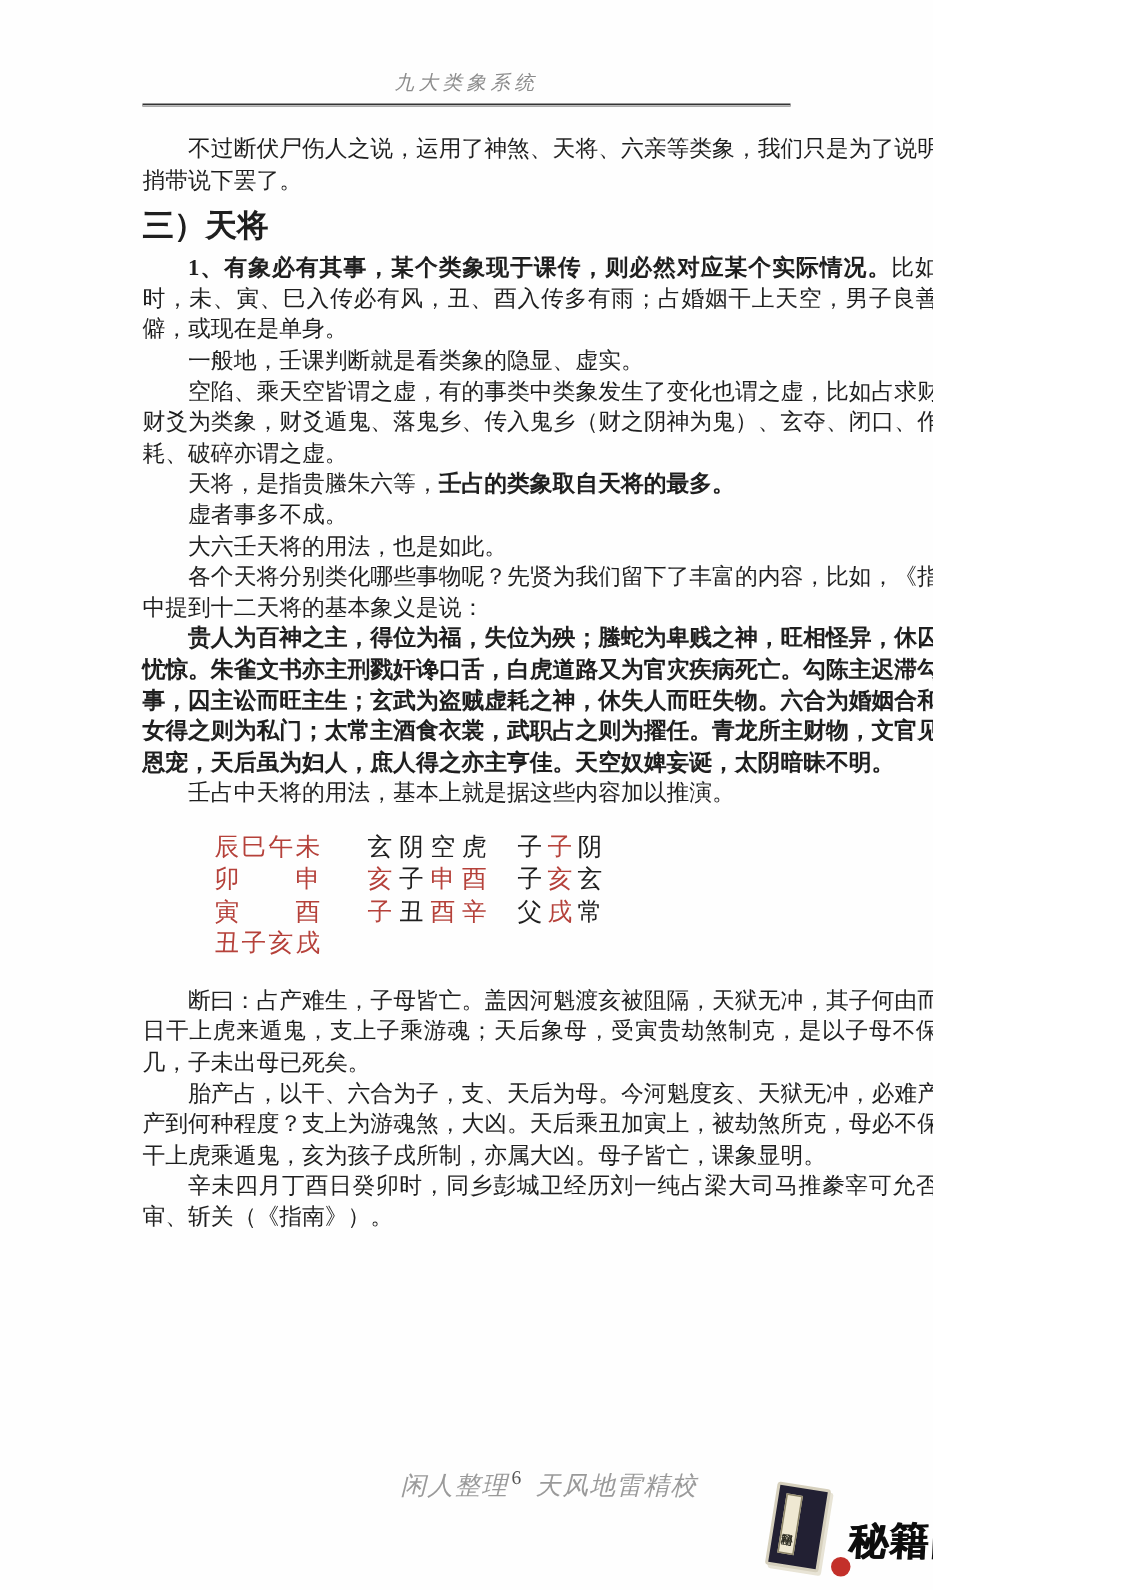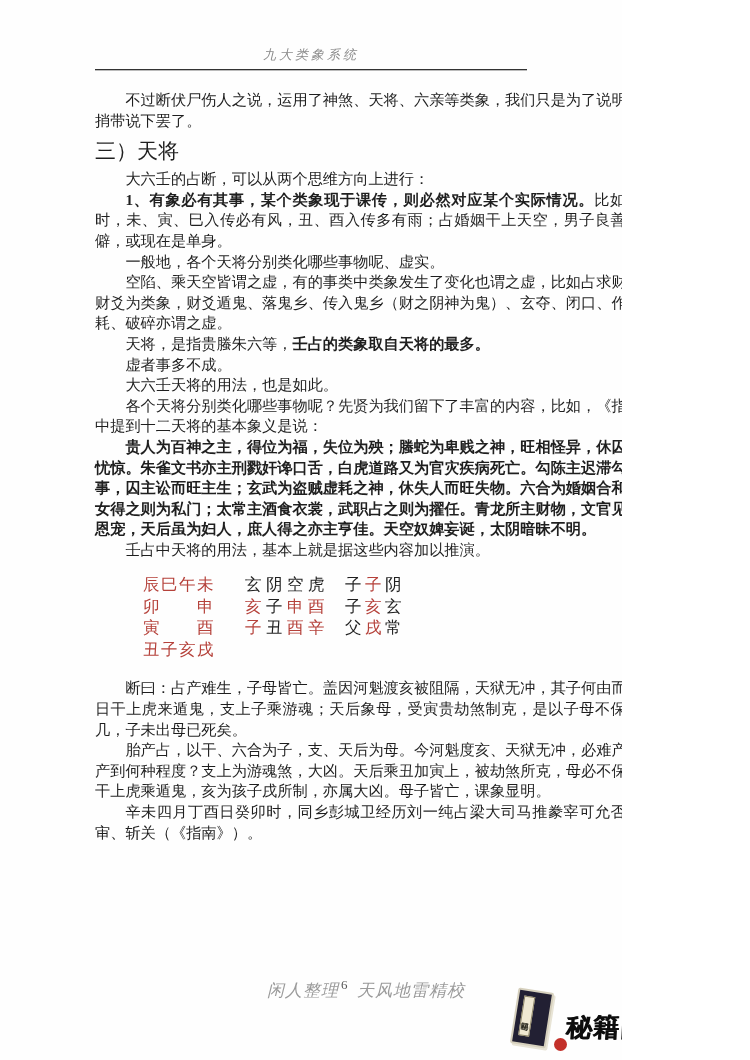--- a/index.html
+++ b/index.html
@@ -32,21 +32,21 @@
     border-bottom:1px solid #bbb;
   }
   .content{
     position:absolute;top:90px;left:95px;width:562px;
     font-size:15.2px;line-height:20.6px;
     text-align:justify;
   }
   .content p{text-indent:2em;word-break:break-all;}
   .b{font-weight:bold;}
   h2.sec{
-    font-size:21px;line-height:28px;font-weight:normal;
+    font-size:21px;line-height:28px;font-weight:bold;
     margin:6px 0 4px 0;text-indent:0;
     font-family:"Liberation Sans","DejaVu Sans",sans-serif;
   }
   
   .case-chart{
     display:flex;align-items:flex-start;
     margin:14px 0 18px 48px;
     font-size:16.5px;line-height:21.5px;
     text-indent:0;
   }
@@ -108,23 +108,22 @@
 <div class="page">
 
   <div class="header-title">九大类象系统</div>
   <div class="header-rule"></div>
 
   <div class="content">
     <p><span>不过断伏尸伤人之说，运用了神煞、天将、六亲等类象，我们只是为了说明方便捎带说下罢了。</span></p>
 
     <h2 class="sec">三）天将</h2>
 
-    <p><span>大六壬的占断，可以从两个思维方向上进行：</span></p>
     <p><span class="b">1、有象必有其事，某个类象现于课传，则必然对应某个实际情况。</span><span>比如占天时，未、寅、巳入传必有风，丑、酉入传多有雨；占婚姻干上天空，男子良善而孤僻，或现在是单身。</span></p>
-    <p><span>一般地，各个天将分别类化哪些事物呢、虚实。</span></p>
+    <p><span>一般地，壬课判断就是看类象的隐显、虚实。</span></p>
     <p><span>空陷、乘天空皆谓之虚，有的事类中类象发生了变化也谓之虚，比如占求财，以财爻为类象，财爻遁鬼、落鬼乡、传入鬼乡（财之阴神为鬼）、玄夺、闭口、作大小耗、破碎亦谓之虚。</span></p>
     <p><span>天将，是指贵螣朱六等，</span><span class="b">壬占的类象取自天将的最多。</span></p>
     <p><span>虚者事多不成。</span></p>
     <p><span>大六壬天将的用法，也是如此。</span></p>
     <p><span>各个天将分别类化哪些事物呢？先贤为我们留下了丰富的内容，比如，《指掌》中提到十二天将的基本象义是说：</span></p>
     <p><span class="b">贵人为百神之主，得位为福，失位为殃；螣蛇为卑贱之神，旺相怪异，休囚亦主忧惊。朱雀文书亦主刑戮奸谗口舌，白虎道路又为官灾疾病死亡。勾陈主迟滞勾连之事，囚主讼而旺主生；玄武为盗贼虚耗之神，休失人而旺失物。六合为婚姻合和，妇女得之则为私门；太常主酒食衣裳，武职占之则为擢任。青龙所主财物，文官见之为恩宠，天后虽为妇人，庶人得之亦主亨佳。天空奴婢妄诞，太阴暗昧不明。</span></p>
     <p><span>壬占中天将的用法，基本上就是据这些内容加以推演。</span></p>
 
     <div class="case-chart">
       <div class="earth">

